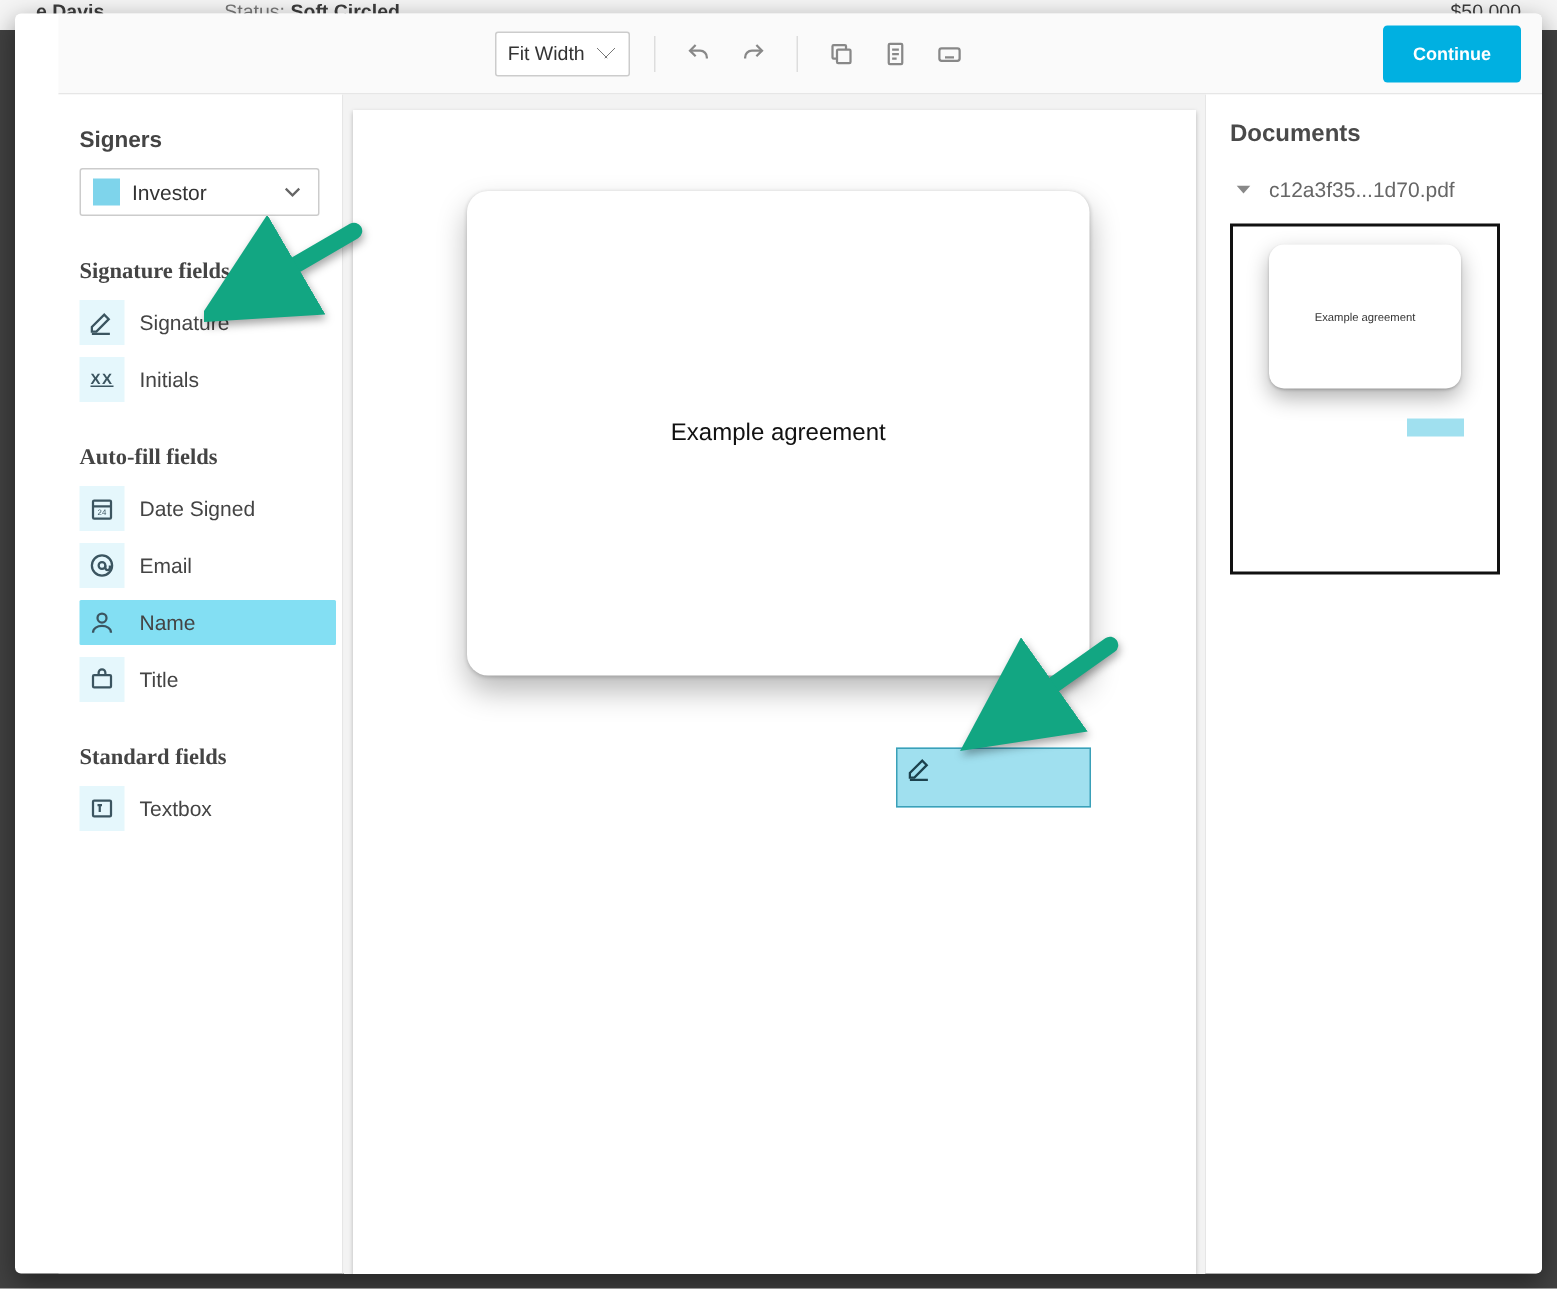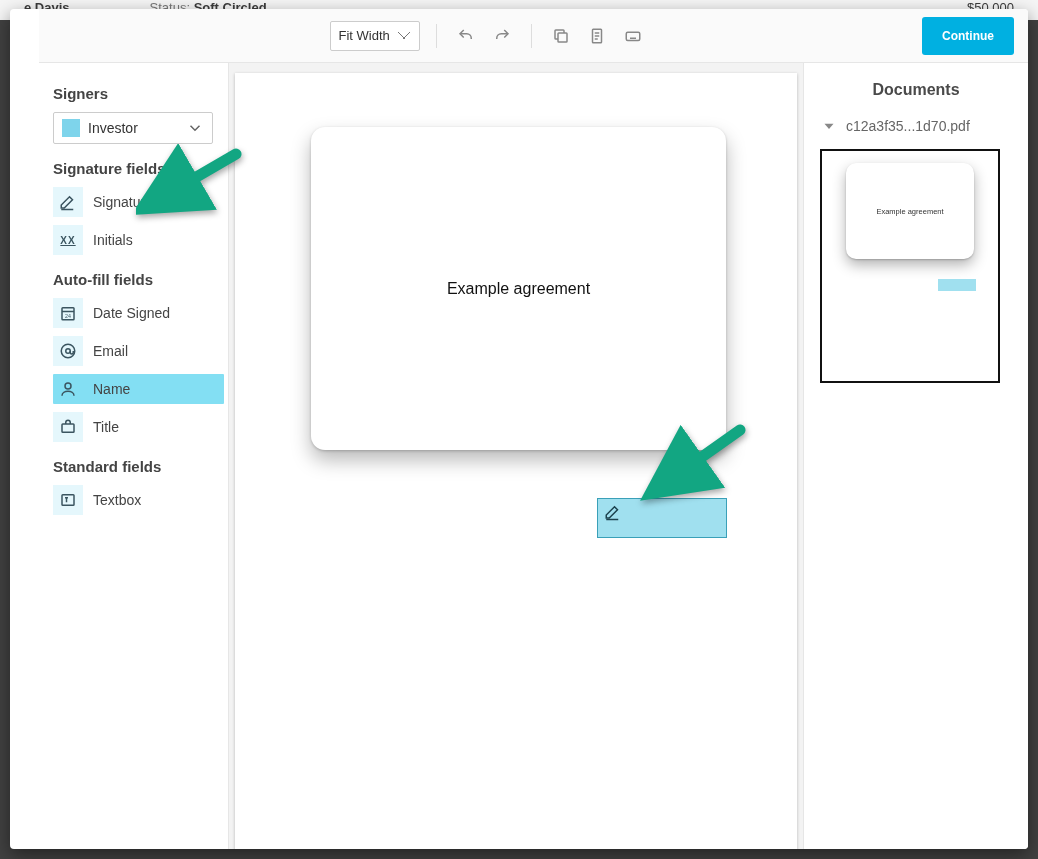--- a/index.html
+++ b/index.html
@@ -95,21 +95,21 @@
       padding: 18px 4px 18px 14px;
       overflow-y:auto;
       background:#fff;
     }
     .section-title {
       font-size: 15px;
       font-weight: 700;
       color: #444;
       margin: 4px 0 10px;
     }
-    .section-title.gap-top { margin-top: 16px; }
+    .section-title.gap-top { margin-top: 29px; font-family: Liberation Serif, serif; }
 
     .signer-select {
       width: 160px;
       height: 32px;
       border: 1px solid #ccc;
       border-radius: 2px;
       display:flex; align-items:center; gap:8px;
       padding: 0 8px;
       cursor:pointer;
       position:relative;
@@ -174,21 +174,20 @@
       display:flex; align-items:flex-start; justify-content:flex-start;
       padding:4px 6px;
       color:#1c424e;
     }
 
     .docs {
       width: 225px;
       border-left:1px solid #e6e6e6;
       padding: 18px 16px;
       background:#fff;
-      text-align:center;
     }
     .docs-title {
       font-size:16px; font-weight:700; color:#4a4a4a;
       margin-bottom: 18px;
     }
     .doc-row { display:flex; align-items:center; gap:8px; color:#666; cursor:pointer; }
     .doc-thumb-wrap {
       margin-top: 14px;
       width: 180px; height: 234px;
       border:2px solid #111;

